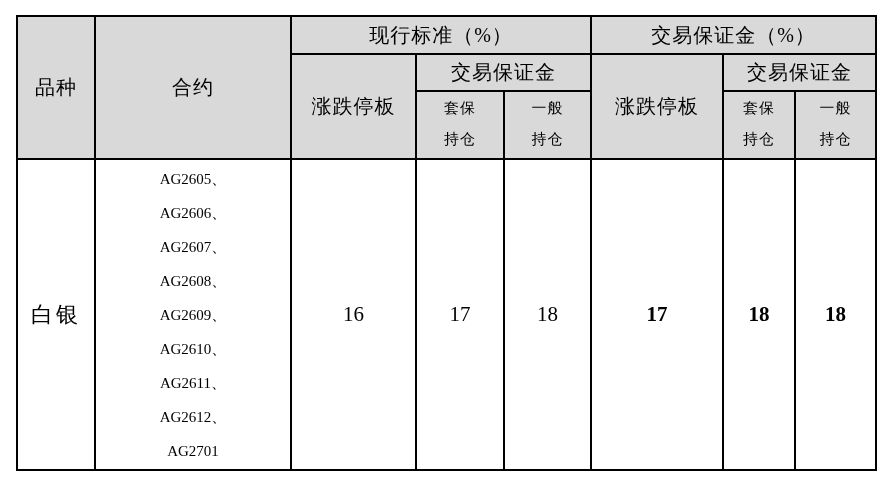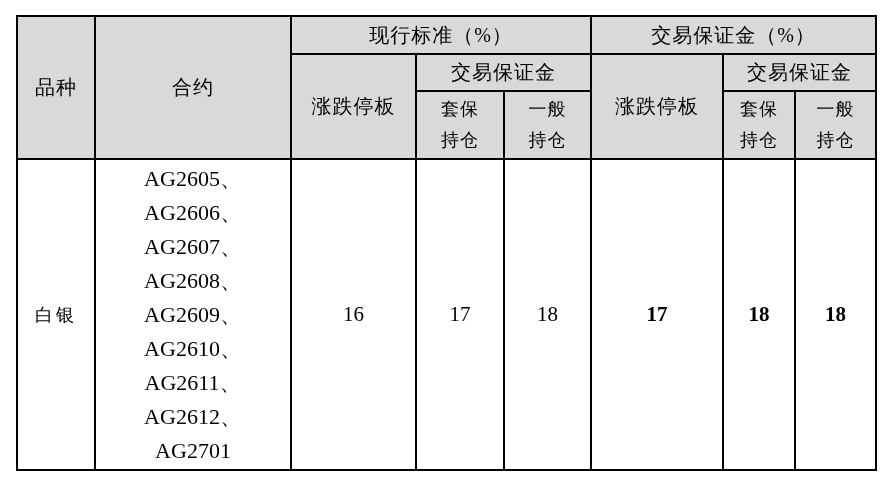--- a/index.html
+++ b/index.html
@@ -36,28 +36,29 @@
     background: var(--header-bg, #d9d9d9);
     font-size: 20px;
     letter-spacing: 1px;
   }
   td.hdr.group {
     font-size: 20px;
   }
   .twoline span {
     display: block;
     line-height: 31px;
-    font-size: 18px;
+    font-size: 15px;
+    font-family: Liberation Mono, monospace;
   }
   td.variety {
-    font-size: 18px;
+    font-size: 22px;
     letter-spacing: 3px;
   }
   td.contracts {
-    font-size: 22px;
+    font-size: 15px;
   }
   .contract-line {
     display: block;
     line-height: 34px;
     text-align: center;
   }
   td.num {
     font-size: 21px;
     border-radius: 8px;
   }

